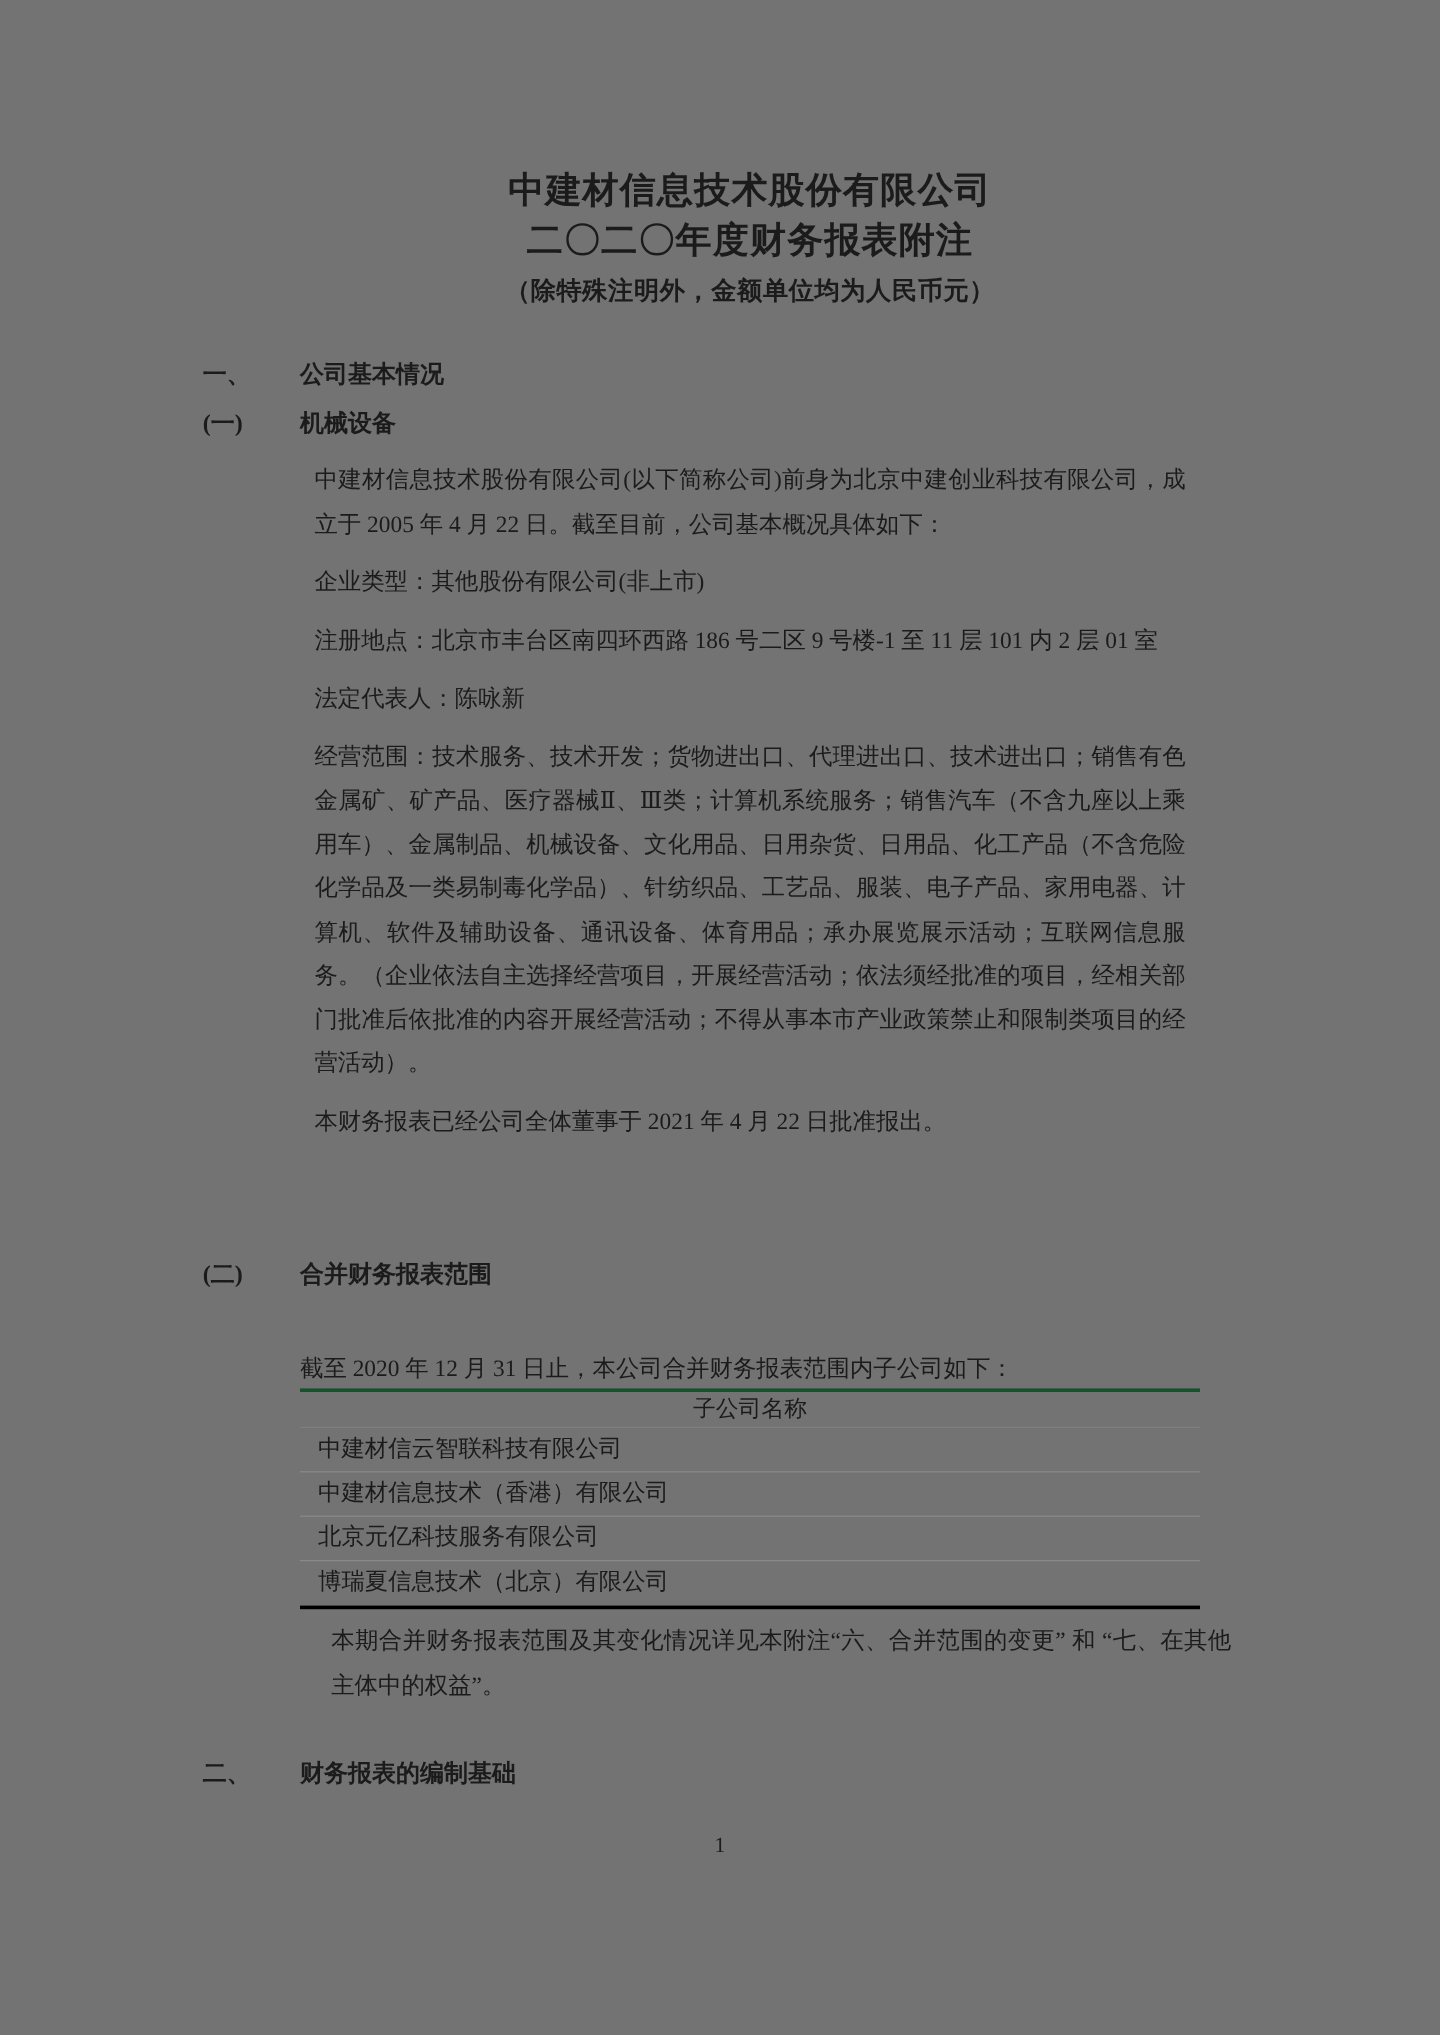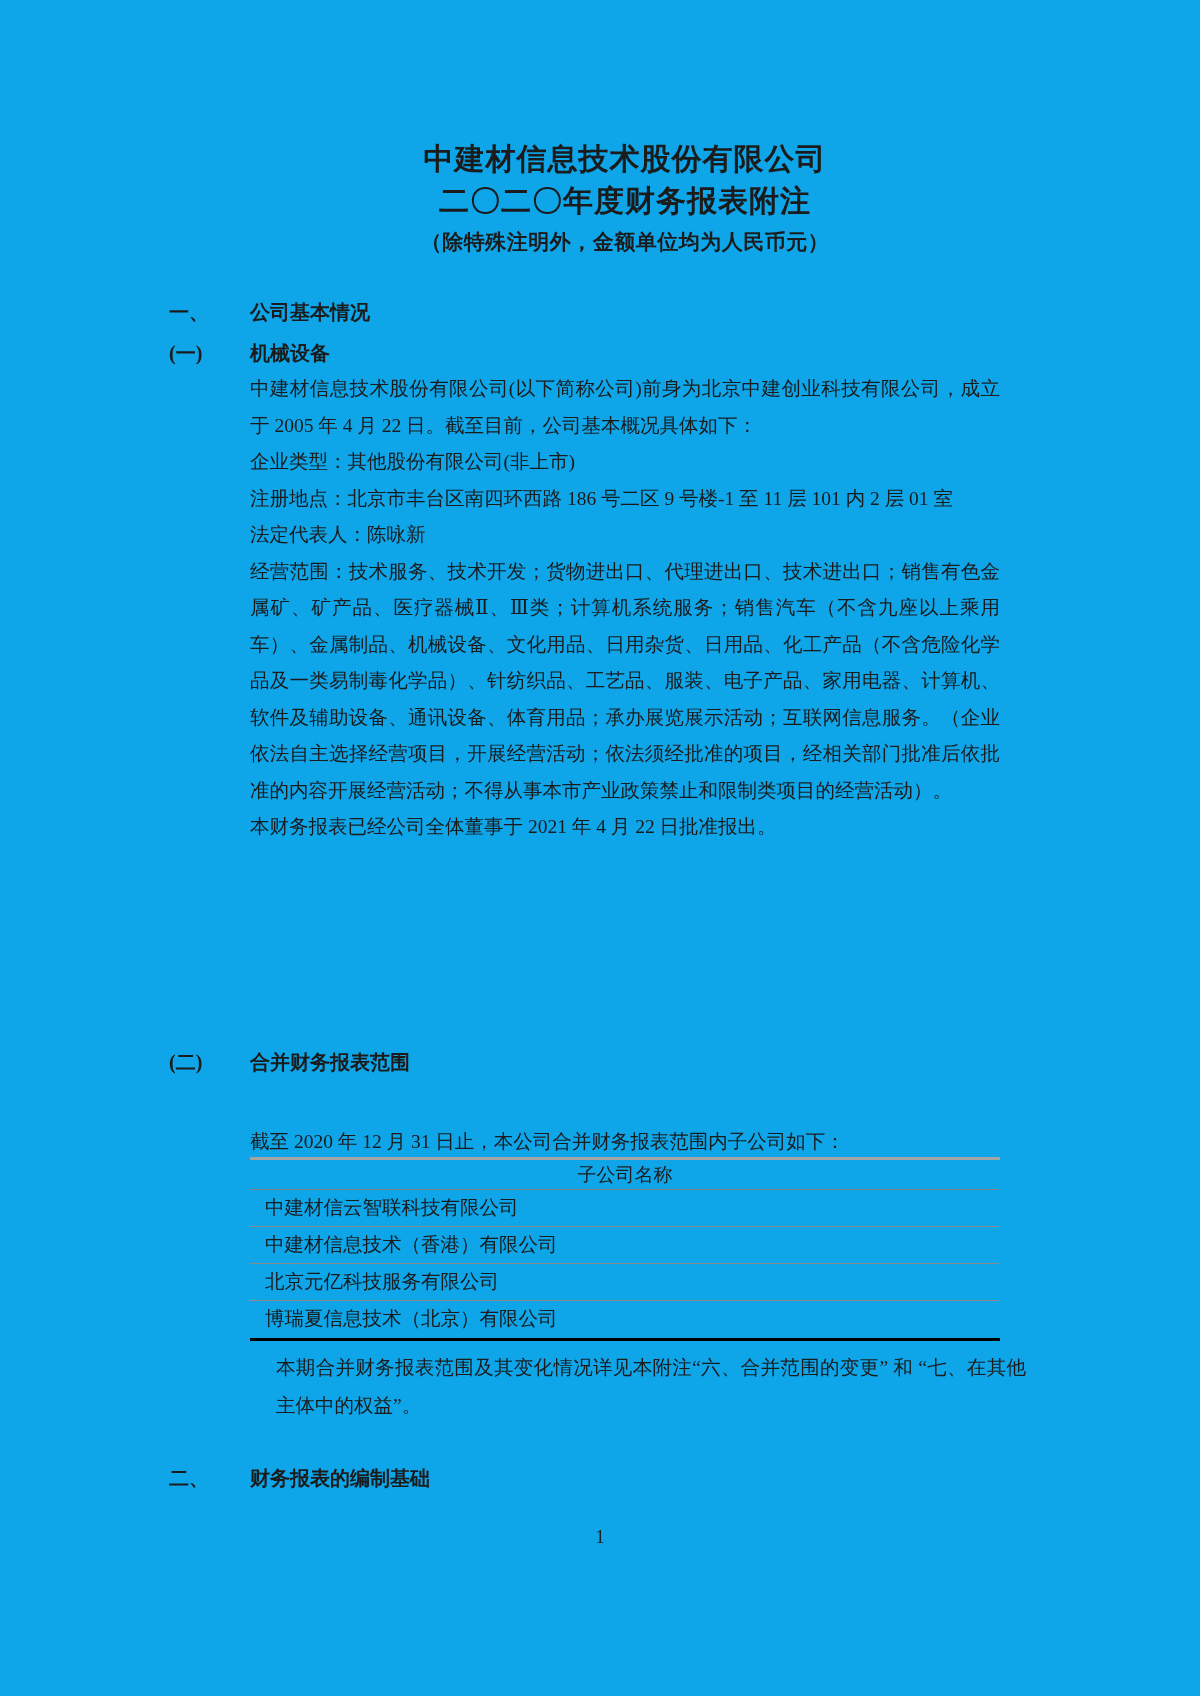--- a/index.html
+++ b/index.html
@@ -1,21 +1,21 @@
 <!DOCTYPE html>
 <html><head>
 <meta charset="utf-8">
 <style>
   * { margin: 0; padding: 0; box-sizing: border-box; }
   html, body { background: #ffffff; }
   .page {
     position: relative;
     width: 1200px;
     height: 1696px;
-    background: #0ea5e9;
+    background: #737373;
     color: #1b1b1b;
     font-family: "Liberation Serif", "DejaVu Serif", serif;
     overflow: hidden;
   }
   .title-block {
     position: absolute;
     top: 138px;
     left: 250px;
     width: 750px;
     text-align: center;
@@ -34,38 +34,38 @@
 
   .body-block {
     position: absolute;
     top: 371px;
     left: 250px;
     width: 750px;
     font-size: 19.5px;
     line-height: 36.5px;
     text-align: justify;
   }
-  .body-block p { margin: 0; }
+  .body-block p { margin: 12px; }
 
   .scope-intro {
     position: absolute;
     top: 1127px;
     left: 250px;
     width: 750px;
     font-size: 19.5px;
     line-height: 30px;
     white-space: nowrap;
   }
 
   .sub-table {
     position: absolute;
     top: 1157px;
     left: 250px;
     width: 750px;
-    border-top: 3px solid #a3a3a3;
+    border-top: 3px solid #14532d;
     border-bottom: 3px solid #000000;
     font-size: 19.5px;
   }
   .t-header {
     height: 30px;
     line-height: 30px;
     text-align: center;
     font-size: 19px;
     border-bottom: 1px solid #7d7d7d;
   }

